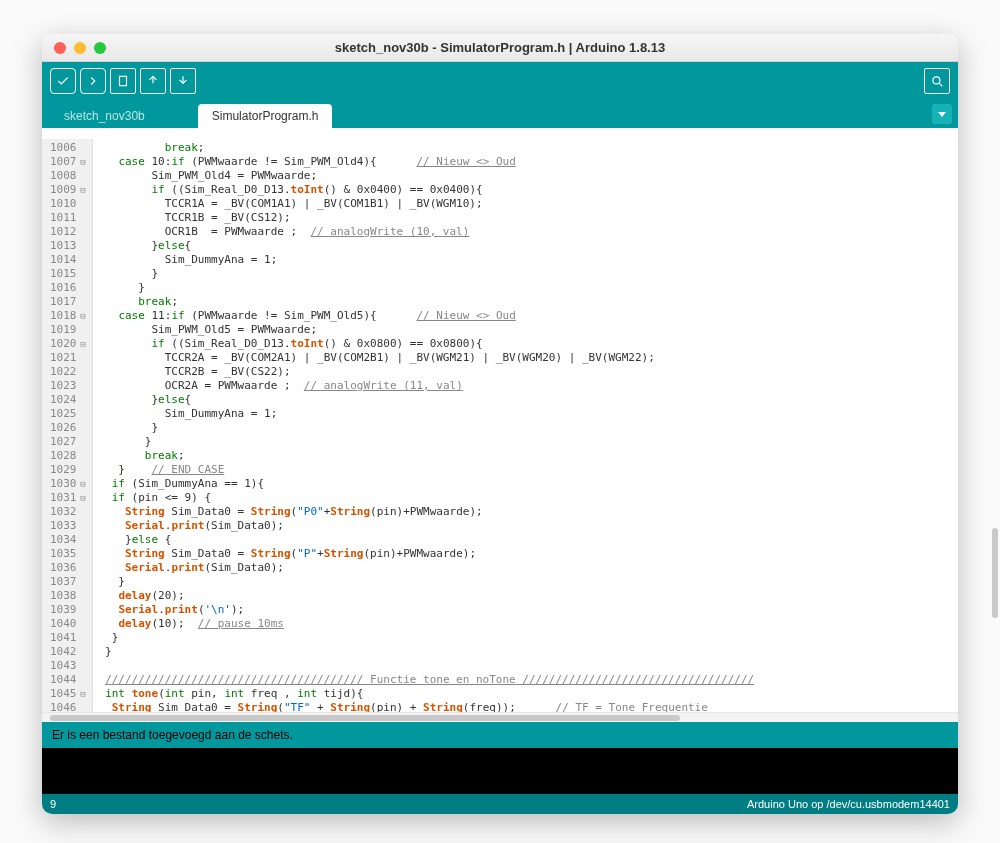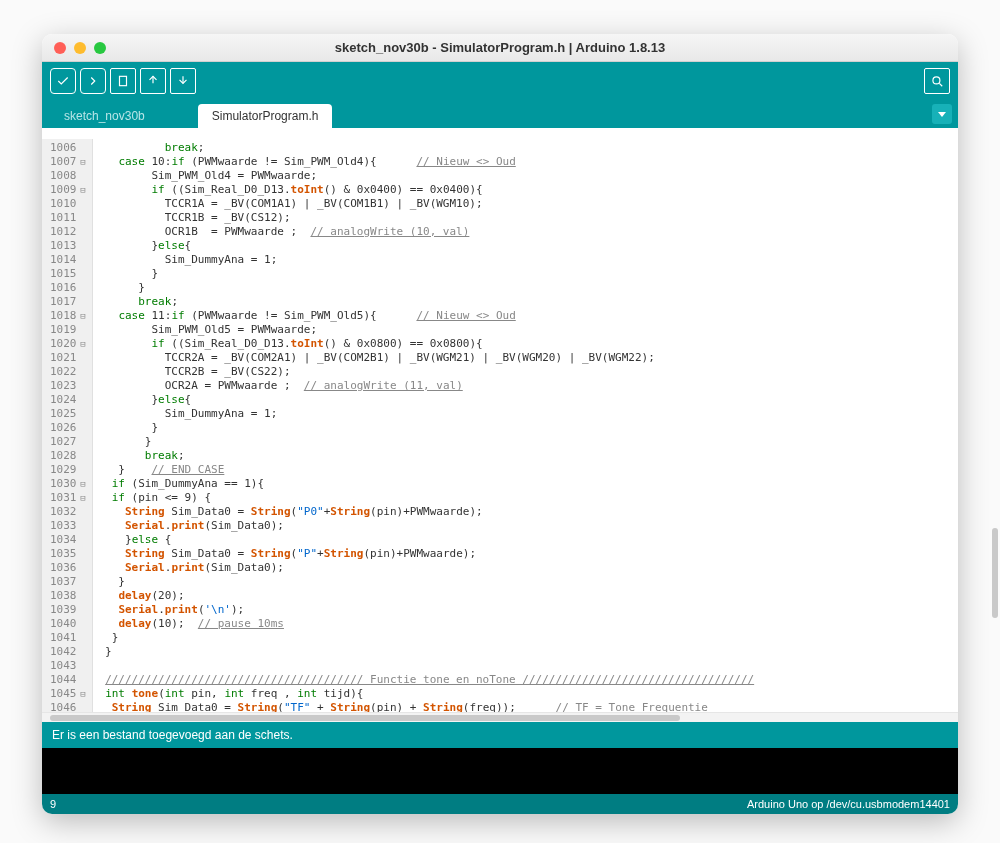--- a/index.html
+++ b/index.html
@@ -33,21 +33,21 @@
   .cline { height:14px; }
   
   .kw { color:#007c00; } 
   .fn { color:#d35400;font-weight:bold; } 
   .str { color:#0066cc; } 
   .cm { color:#888;text-decoration:underline; }
   
   .hscroll { height:10px; background:#f3f3f3; border-top:1px solid #e6e6e6; position:relative; }
   .hthumb { position:absolute; left:8px; top:2px; height:6px; width:630px; background:#c9c9c9; border-radius:3px; }
   
-  .msgbar { height:26px; background:#00979D; color:#ffffff; font-size:12px; display:flex; align-items:center; padding:12px 10px; }
+  .msgbar { height:26px; background:#00979D; color:#000000; font-size:12px; display:flex; align-items:center; padding:12px 10px; }
   
   .console { height:46px; background:#000; }
   
   .status { height:20px; background:#007d82; color:#fff; font-size:11px; display:flex; align-items:center; padding:0 8px; }
   .status .r { margin-left:auto; }
   
   .vscroll { position:absolute; right:2px; top:108px; width:6px; height:560px; }
   .vthumb { position:absolute; top:420px; width:6px; height:90px; background:#c9c9c9; border-radius:3px; }
 </style>
 </head>

